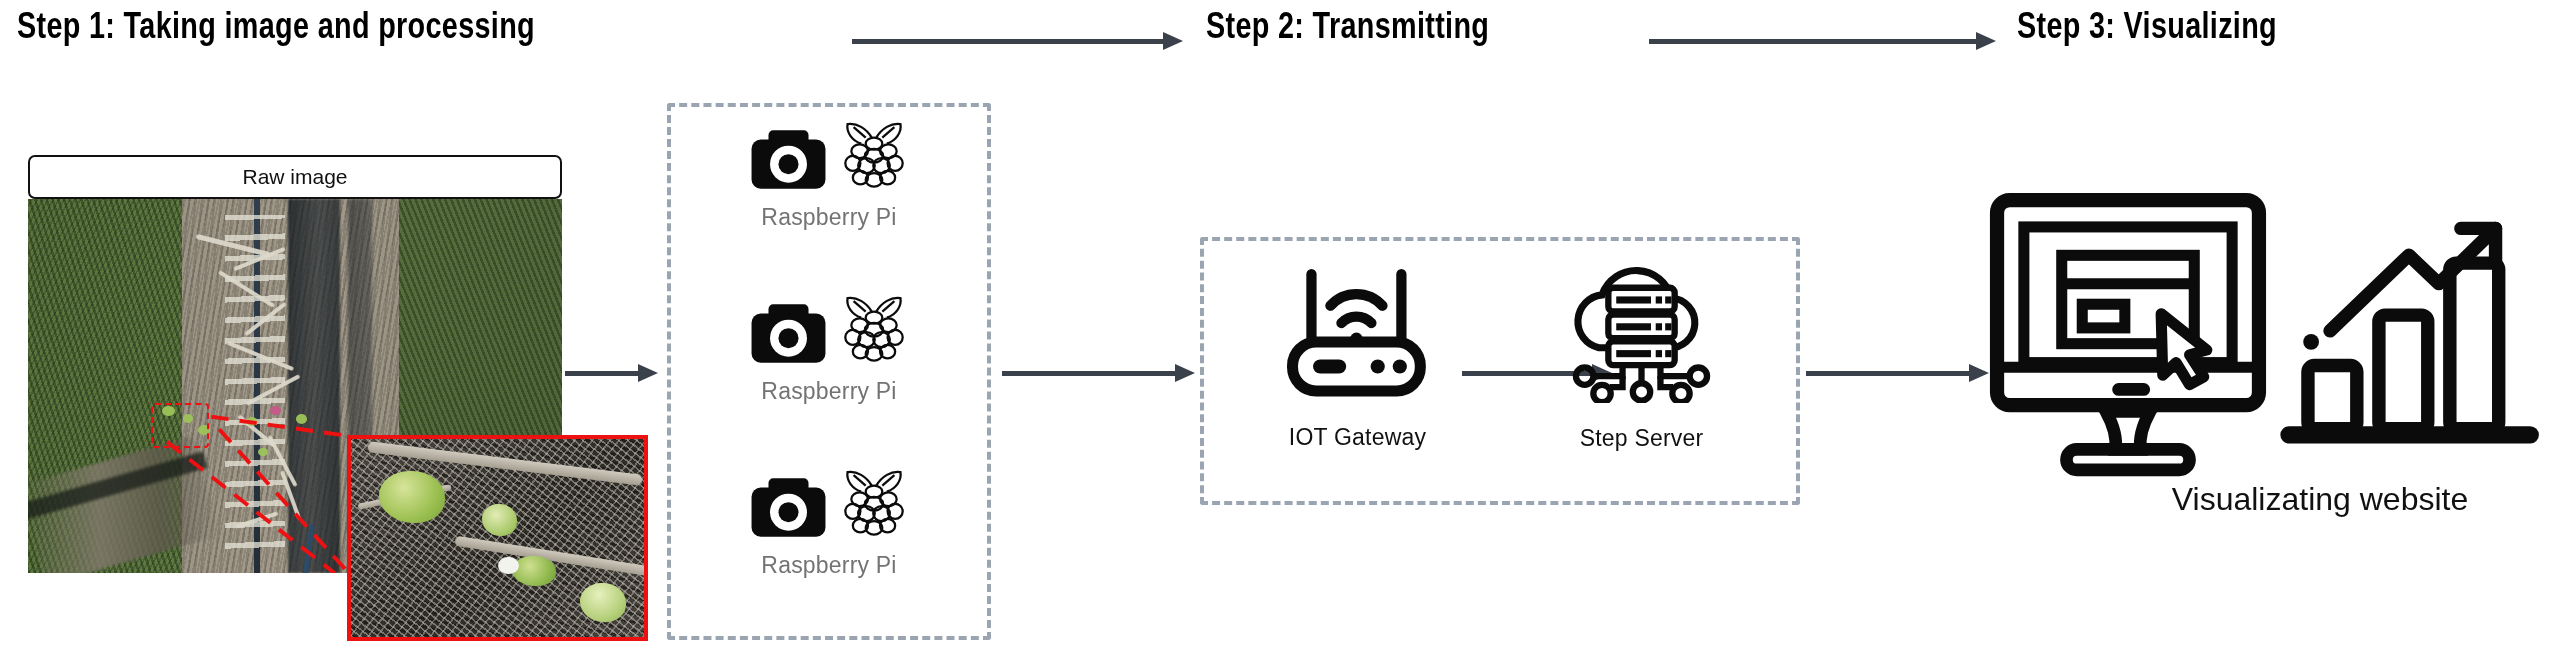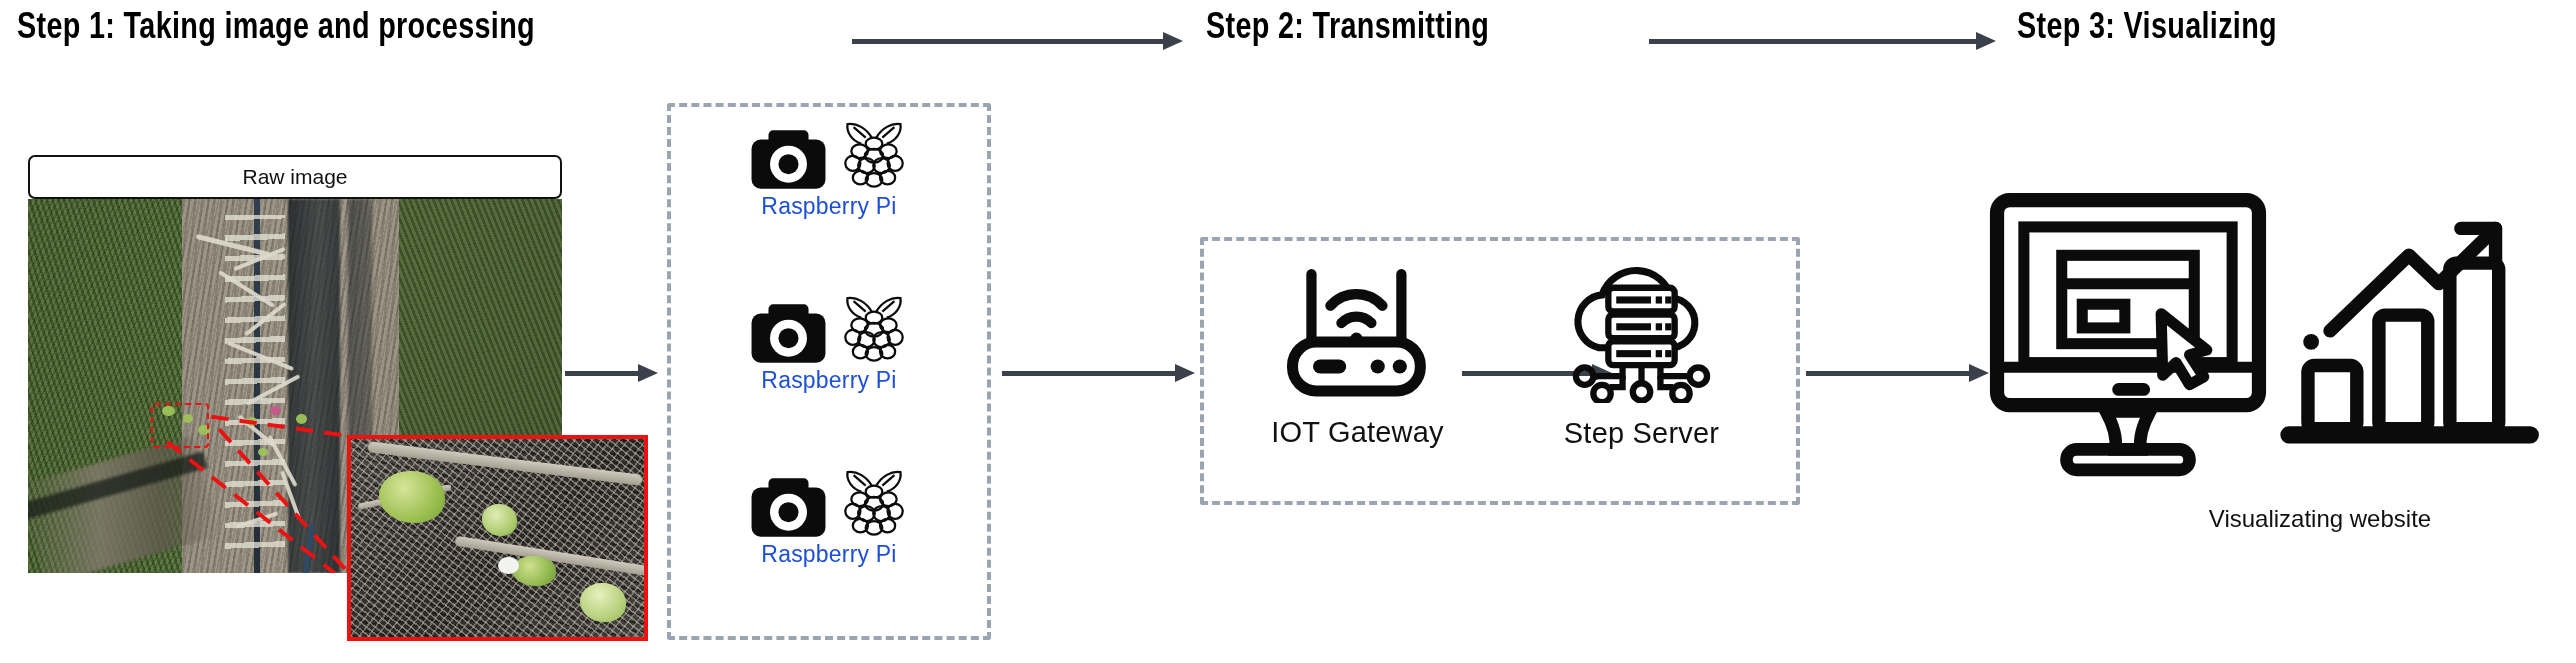--- a/index.html
+++ b/index.html
@@ -118,31 +118,31 @@
   
   .dashed-group{
     border:4px dashed #9aa5b1;border-radius:3.2px;box-sizing:border-box;
   }
   #rpi-group{left:667px;top:103px;width:324px;height:537px;}
   #iot-group{left:1200px;top:237px;width:600px;height:268px;}
 
   
   .rpi-item{position:absolute;left:667px;width:324px;text-align:center;}
   .rpi-icons{display:flex;justify-content:center;align-items:flex-end;gap:12.6px;height:74px;}
-  .rpi-label{font-size:23px;color:#1d4ed8;margin-top:1px;letter-spacing:0.2px;}
+  .rpi-label{font-size:23px;color:#737373;margin-top:12px;letter-spacing:0.2px;}
 
   
   .node{position:absolute;text-align:center;}
-  .node-label{font-size:29px;color:#111;margin-top:11px;letter-spacing:0.2px;}
+  .node-label{font-size:23px;color:#111;margin-top:19px;letter-spacing:0.2px;}
 
   
   #monitor-icon{left:1986px;top:189px;}
   #growth-icon{left:2278px;top:189px;}
-  #viz-caption{left:2099px;top:505px;width:442px;text-align:center;
-    font-size:24px;color:#111;}
+  #viz-caption{left:2099px;top:481px;width:442px;text-align:center;
+    font-size:32px;color:#111;}
 </style>
 </head>
 <body>
 
 <div class="step-title" id="step1-title">Step 1:  Taking image and processing</div>
 <div class="step-title" id="step2-title">Step 2: Transmitting</div>
 <div class="step-title" id="step3-title">Step 3: Visualizing</div>
 
 <div class="arrow" style="left:852px;top:32px;width:331px;">
   <div class="shaft" style="width:313px;"></div>

